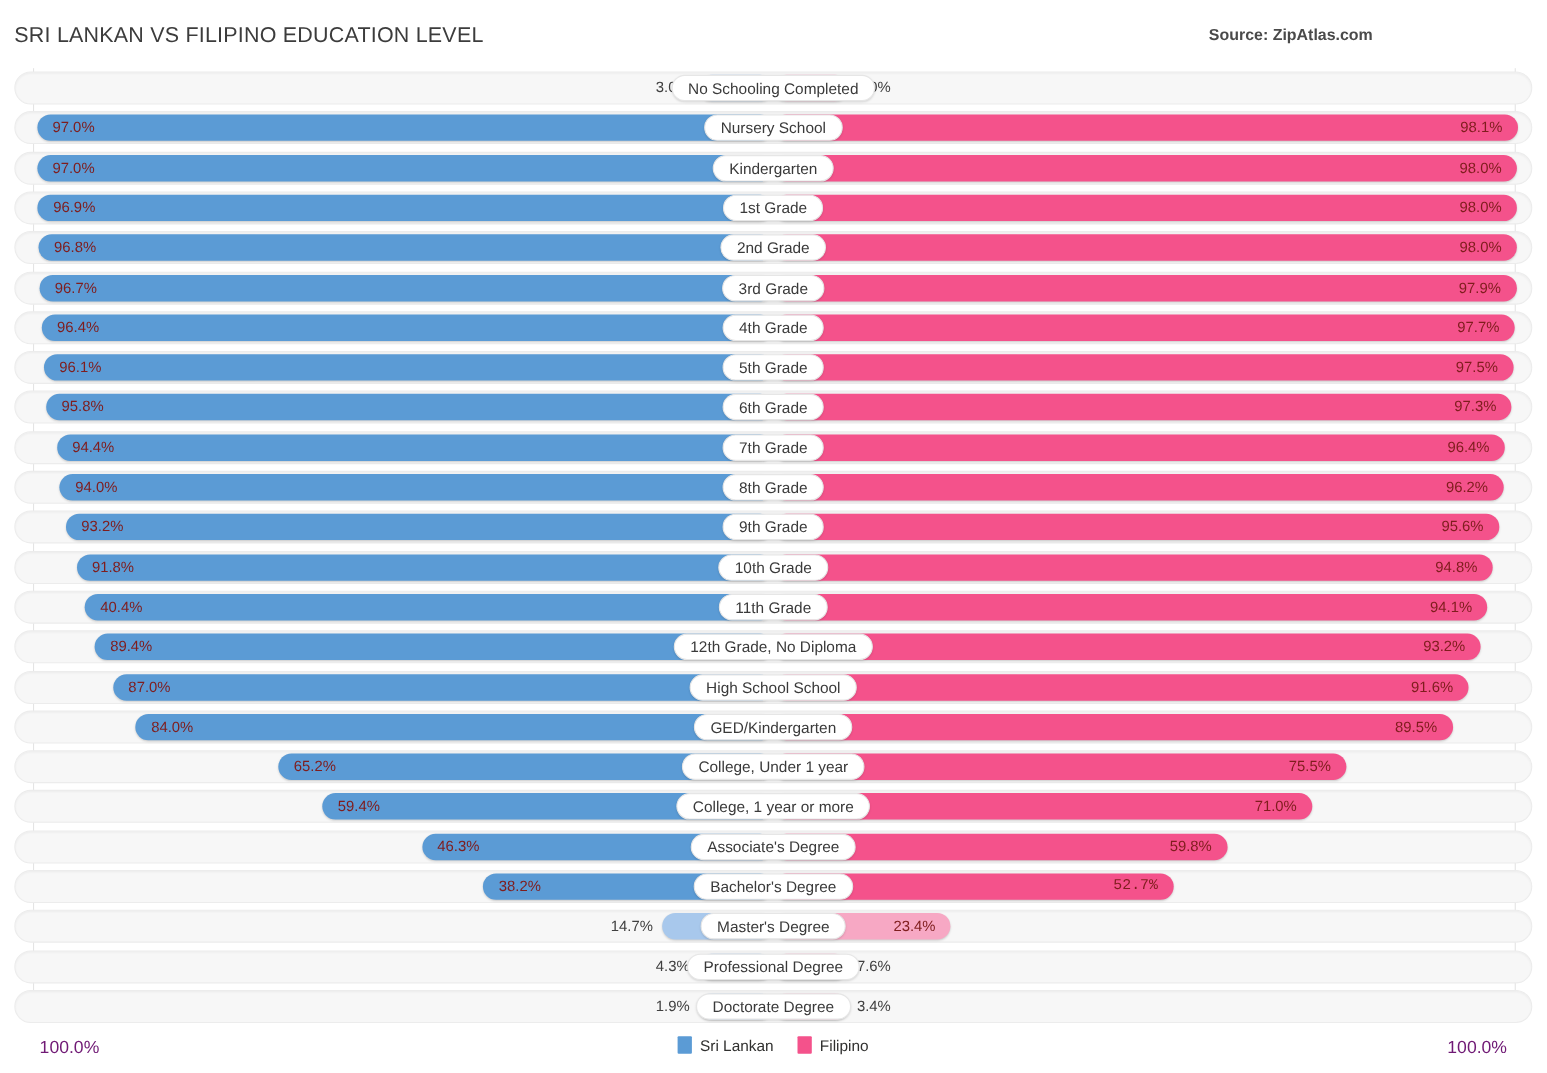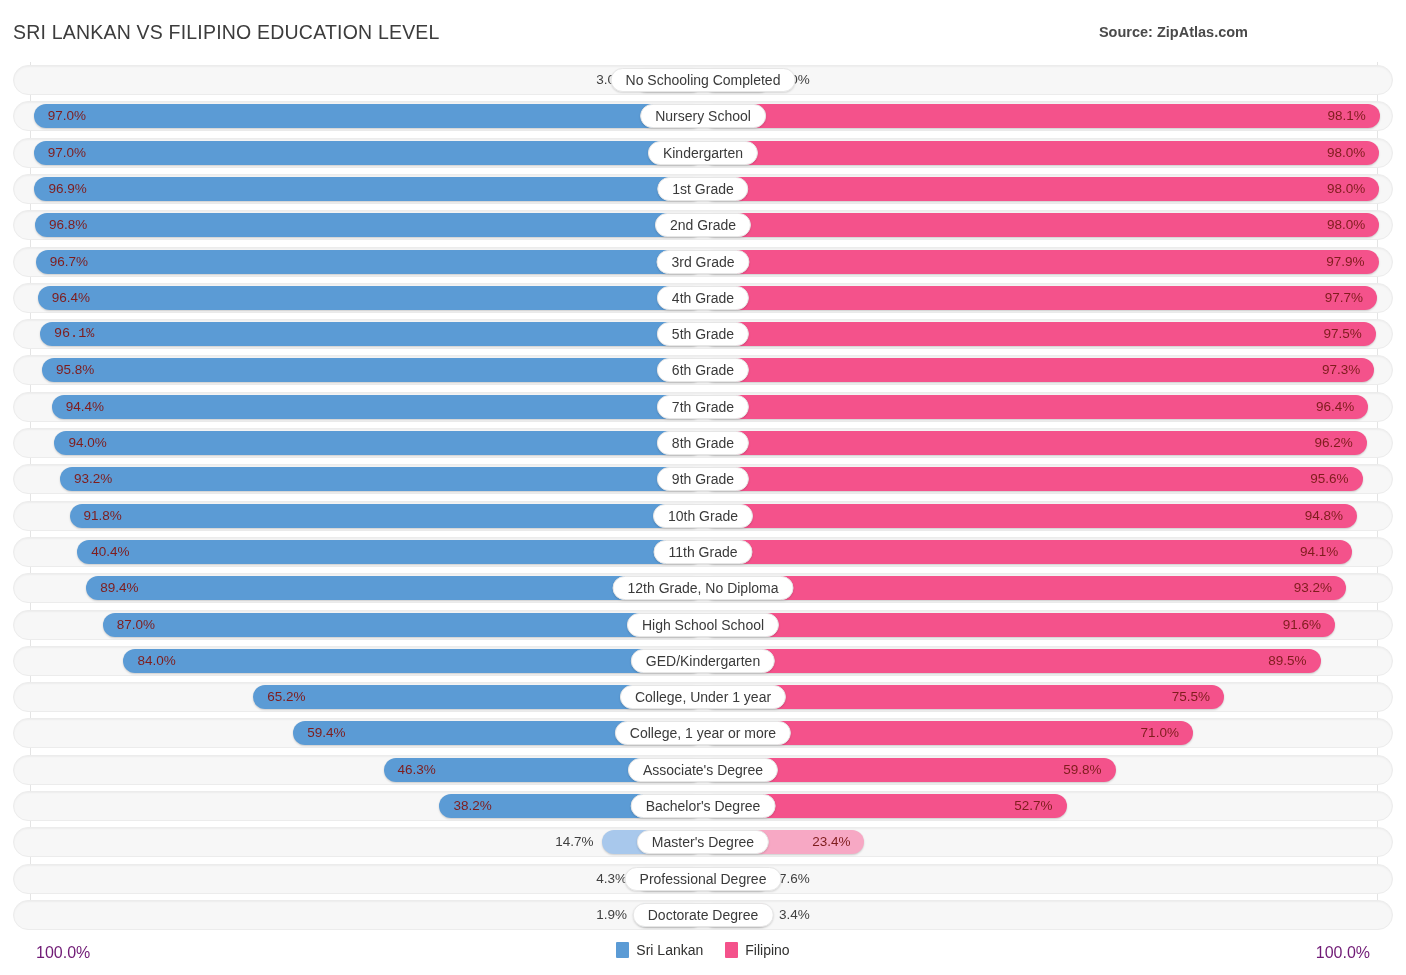--- a/index.html
+++ b/index.html
@@ -260,21 +260,21 @@
         <div class="half half-right">
           <div class="bar bar-right" style="width: 674.13px;"></div>
           <div class="val val-right val-in" style="left: 660.13px; text-align: right; transform: translateX(-100%);">97.7%</div>
         </div>
         <div class="pill">4th Grade</div>
       </div>
       <div class="row" style="top: 257.1px;">
         <div class="track"></div>
         <div class="half half-left">
           <div class="bar bar-left" style="width: 663.09px;"></div>
-          <div class="val val-left val-in" style="right: 649.09px; left: auto; text-align: left; transform: translateX(100%); font-family: Liberation Mono, monospace;">96.1%</div>
+          <div class="val val-left val-in" style="right: 649.09px; left: auto; text-align: left; transform: translateX(100%);">96.1%</div>
         </div>
         <div class="half half-right">
           <div class="bar bar-right" style="width: 672.75px;"></div>
           <div class="val val-right val-in" style="left: 658.75px; text-align: right; transform: translateX(-100%);">97.5%</div>
         </div>
         <div class="pill">5th Grade</div>
       </div>
       <div class="row" style="top: 293.4px;">
         <div class="track"></div>
         <div class="half half-left">
@@ -420,21 +420,21 @@
         <div class="pill">Associate's Degree</div>
       </div>
       <div class="row" style="top: 729px;">
         <div class="track"></div>
         <div class="half half-left">
           <div class="bar bar-left" style="width: 263.58px;"></div>
           <div class="val val-left val-in" style="right: 249.58px; left: auto; text-align: left; transform: translateX(100%);">38.2%</div>
         </div>
         <div class="half half-right">
           <div class="bar bar-right" style="width: 363.63px;"></div>
-          <div class="val val-right val-in" style="left: 349.63px; text-align: right; transform: translateX(-100%);">52.7%</div>
+          <div class="val val-right val-in" style="left: 349.63px; text-align: right; transform: translateX(-100%); font-family: Liberation Mono, monospace;">52.7%</div>
         </div>
         <div class="pill">Bachelor's Degree</div>
       </div>
       <div class="row" style="top: 765.3px;">
         <div class="track"></div>
         <div class="half half-left">
           <div class="bar bar-left pale" style="width: 101.43px;"></div>
           <div class="val val-left val-out" style="right: 109.43px; text-align: right;">14.7%</div>
         </div>
         <div class="half half-right">

